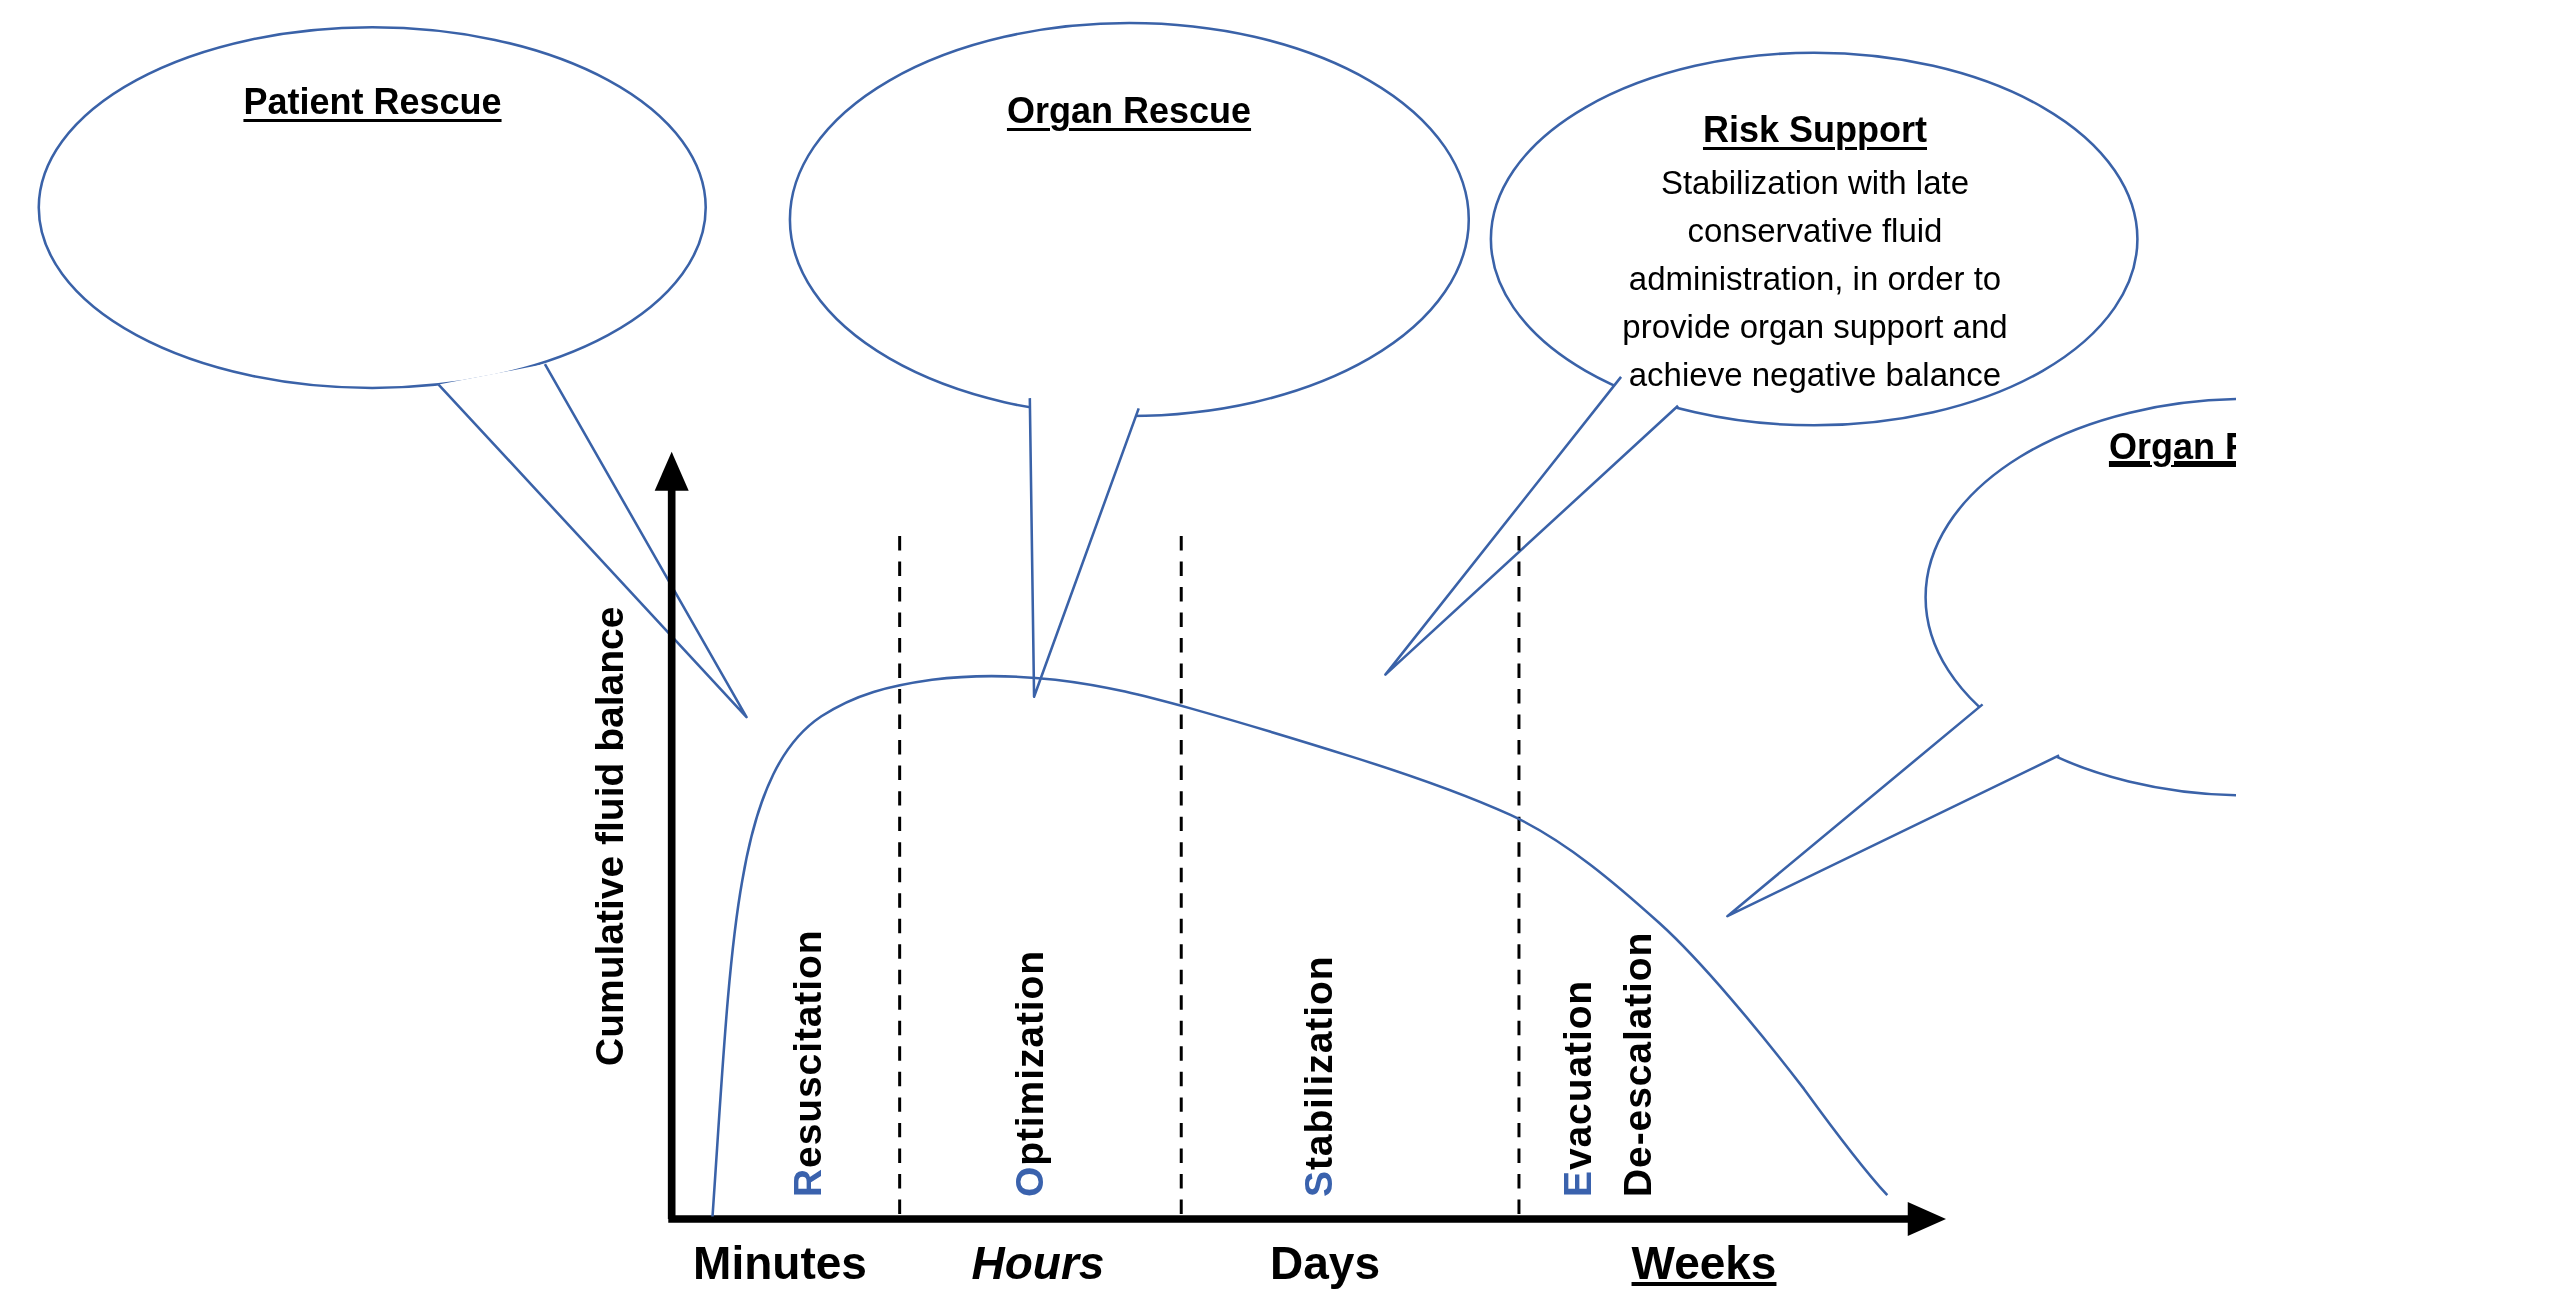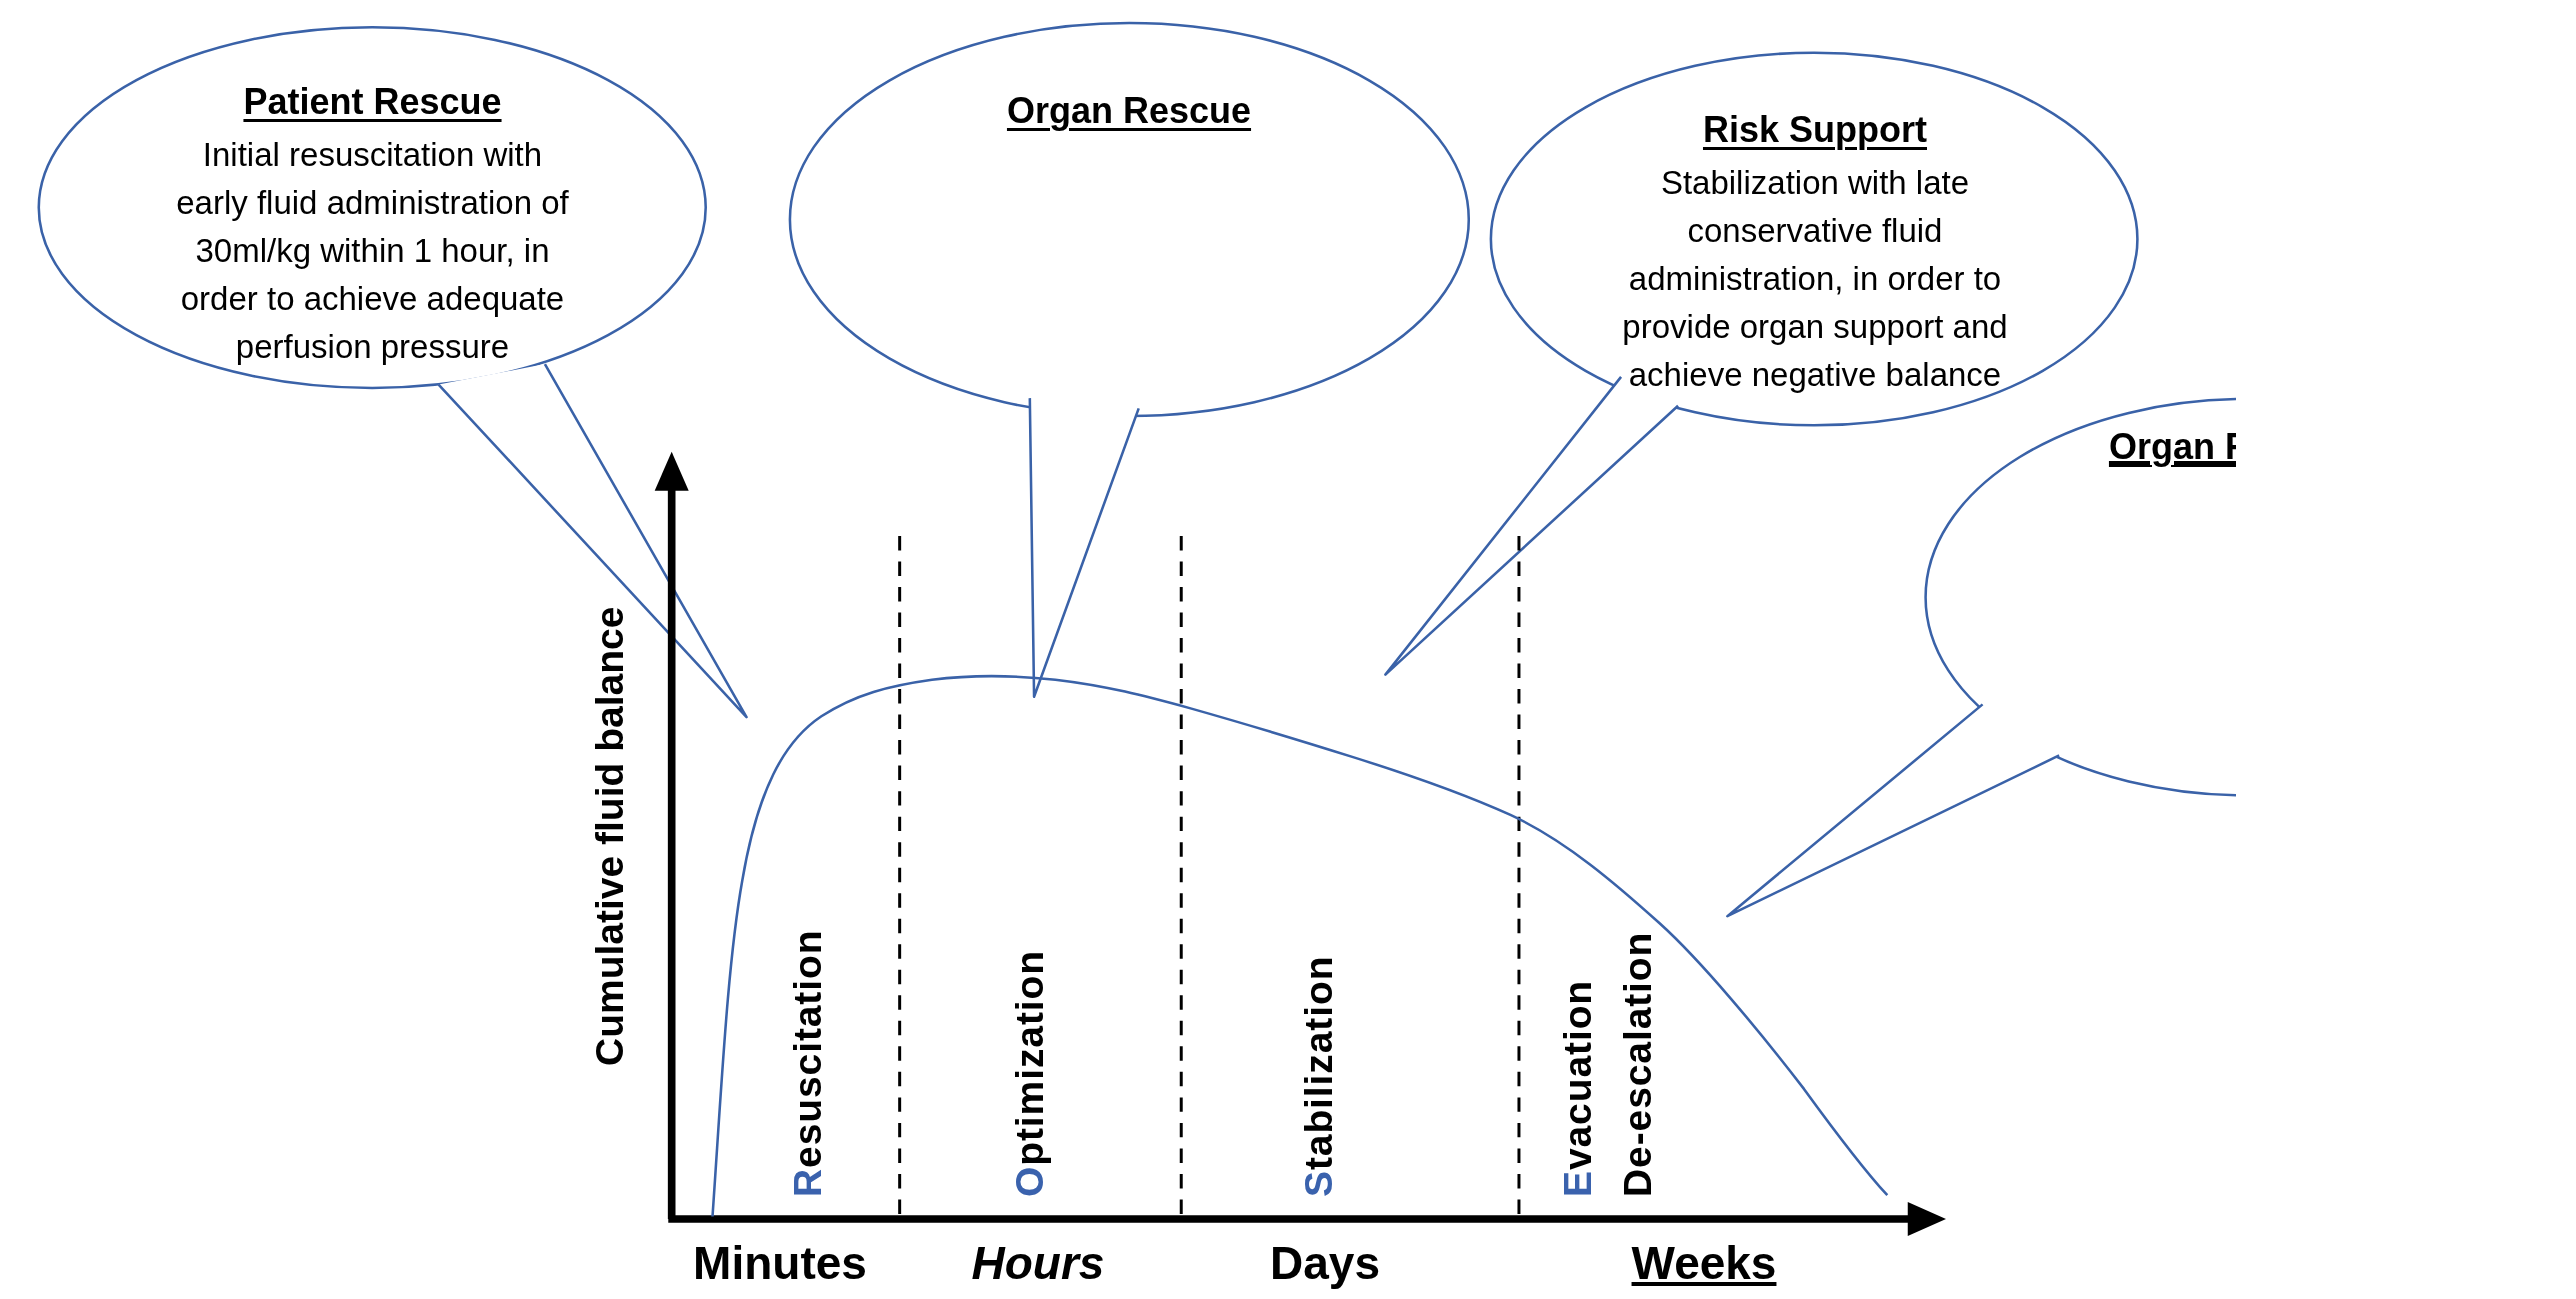--- a/index.html
+++ b/index.html
@@ -104,25 +104,20 @@
              C 1300 806 1345 818 1400 833
              C 1460 850 1520 868 1590 890
              C 1660 912 1720 933 1775 958
              C 1840 988 1900 1040 1950 1085
              C 2000 1130 2070 1215 2120 1280
              C 2160 1335 2195 1380 2218 1405" fill="none" stroke="#3A62A8" stroke-width="3"></path>
   </svg>
 
   <div class="bubble-text" style="left:83px;top:78px;width:579px;">
     <div class="bubble-title">Patient Rescue</div>
-    <div class="bubble-body">Initial resuscitation with
-early fluid administration of
-30ml/kg within 1 hour, in
-order to achieve adequate
-perfusion pressure</div>
   </div>
 
   <div class="bubble-text" style="left:831px;top:87px;width:596px;">
     <div class="bubble-title">Organ Rescue</div>
   </div>
 
   <div class="bubble-text" style="left:1534px;top:106px;width:562px;">
     <div class="bubble-title">Risk Support</div>
     <div class="bubble-body">Stabilization with late
 conservative fluid

